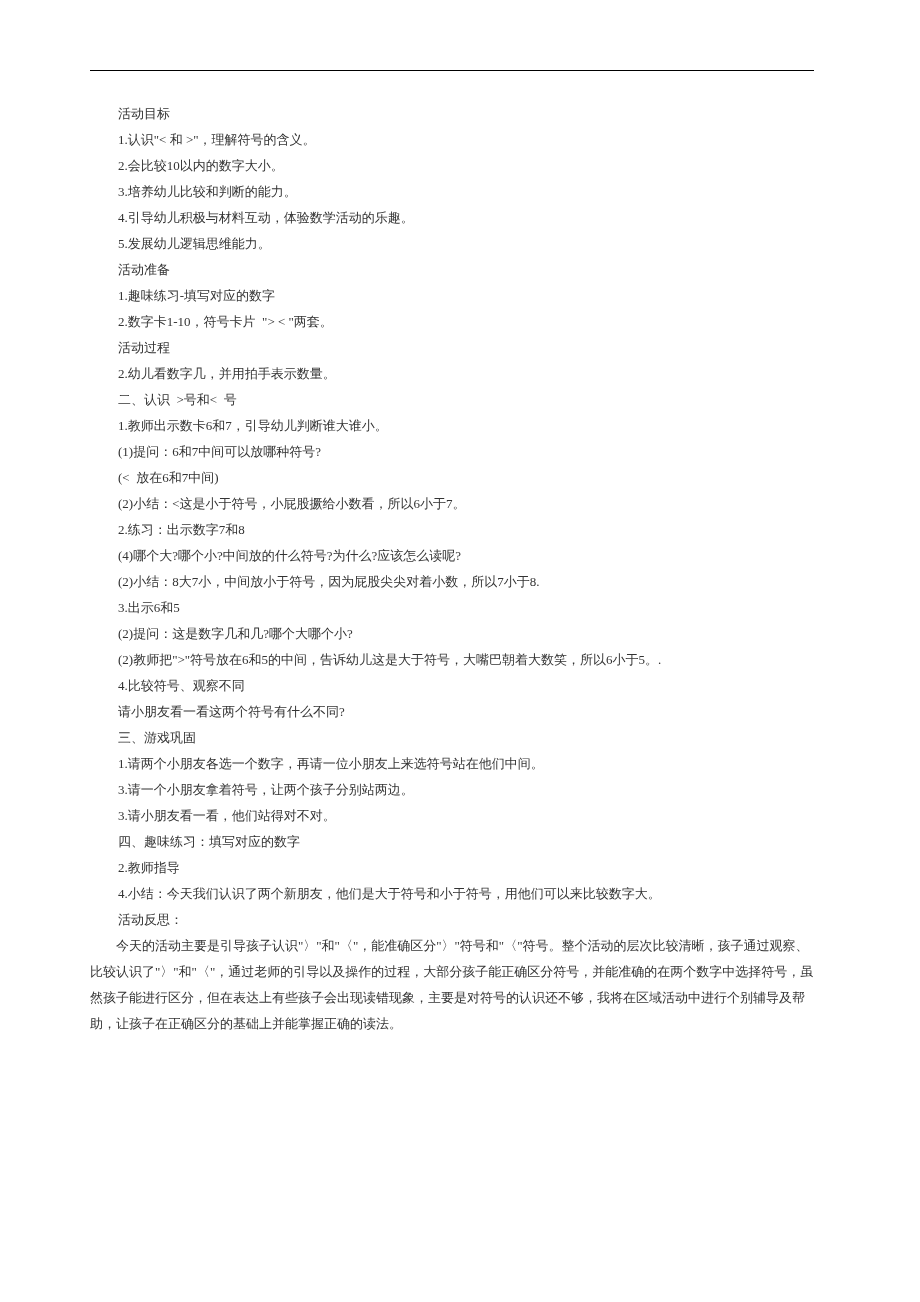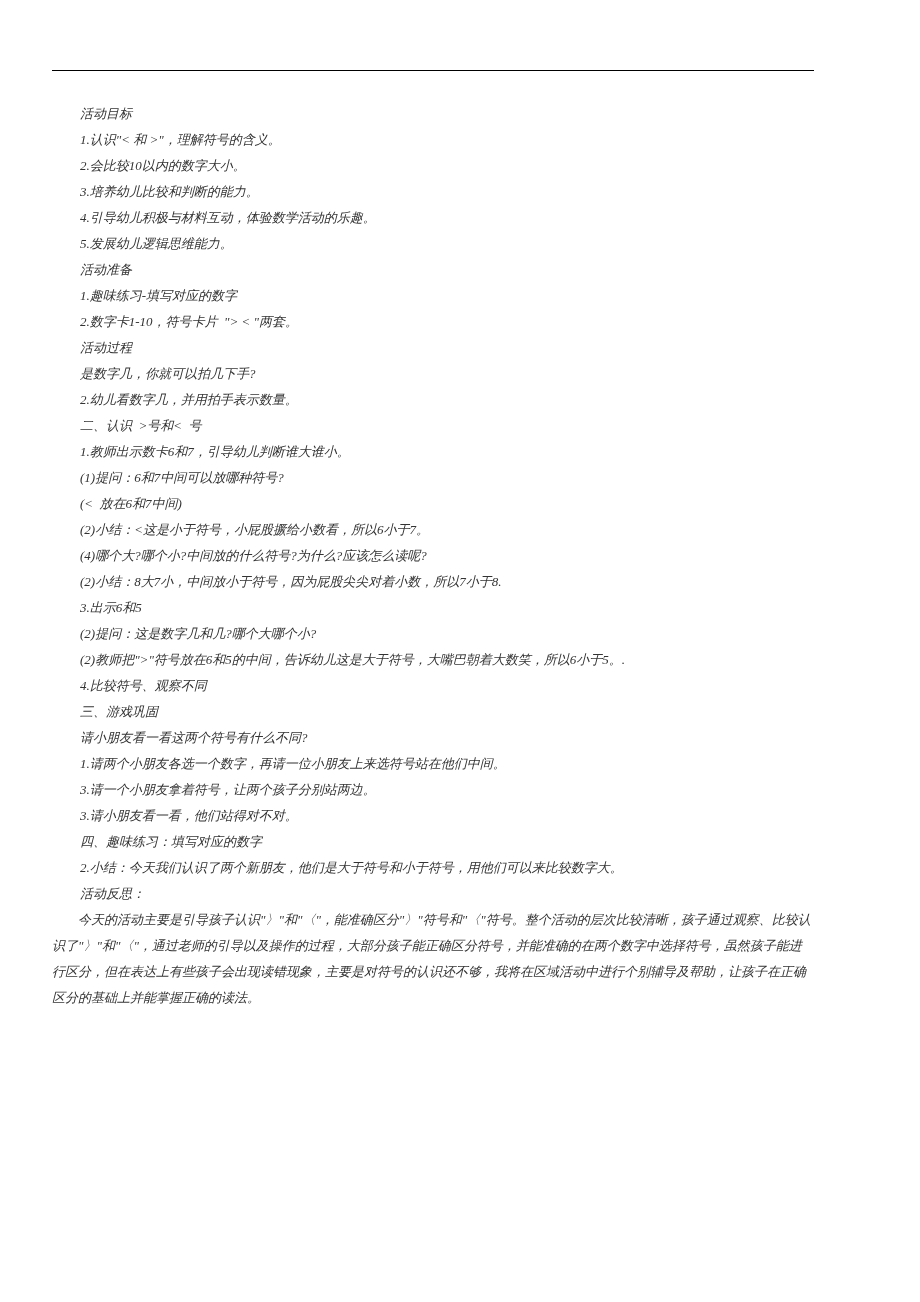--- a/index.html
+++ b/index.html
@@ -3,24 +3,23 @@
 <meta charset="utf-8">
 <style>
   body {
     margin: 0;
     padding: 0;
     background: #ffffff;
     font-family: "SimSun", "宋体", serif;
     width: 920px;
   }
   .page {
-    padding: 70px 90px 60px 52px;
+    padding: 70px 90px 60px 90px;
     box-sizing: border-box;
     width: 904px;
-    font-style: italic;
   }
   .hr-line {
     border: none;
     border-top: 1px solid #000;
     margin: 0 0 30px 0;
   }
   .line {
     font-size: 13px;
     line-height: 26px;
     color: #333333;
@@ -44,35 +43,36 @@
   <div class="line indent1">活动目标</div>
   <div class="line indent1">1.认识"&lt; 和 &gt;"，理解符号的含义。</div>
   <div class="line indent1">2.会比较10以内的数字大小。</div>
   <div class="line indent1">3.培养幼儿比较和判断的能力。</div>
   <div class="line indent1">4.引导幼儿积极与材料互动，体验数学活动的乐趣。</div>
   <div class="line indent1">5.发展幼儿逻辑思维能力。</div>
   <div class="line indent1">活动准备</div>
   <div class="line indent1">1.趣味练习-填写对应的数字</div>
   <div class="line indent1">2.数字卡1-10，符号卡片  "&gt; &lt; "两套。</div>
   <div class="line indent1">活动过程</div>
-  <div class="line indent1">是数字几，你就可以拍几下手?</div>
   <div class="line indent1">2.幼儿看数字几，并用拍手表示数量。</div>
   <div class="line indent1">二、认识  &gt;号和&lt;  号</div>
   <div class="line indent1">1.教师出示数卡6和7，引导幼儿判断谁大谁小。</div>
   <div class="line indent1">(1)提问：6和7中间可以放哪种符号?</div>
   <div class="line indent1">(&lt;  放在6和7中间)</div>
   <div class="line indent1">(2)小结：&lt;这是小于符号，小屁股撅给小数看，所以6小于7。</div>
+  <div class="line indent1">2.练习：出示数字7和8</div>
   <div class="line indent1">(4)哪个大?哪个小?中间放的什么符号?为什么?应该怎么读呢?</div>
   <div class="line indent1">(2)小结：8大7小，中间放小于符号，因为屁股尖尖对着小数，所以7小于8.</div>
   <div class="line indent1">3.出示6和5</div>
   <div class="line indent1">(2)提问：这是数字几和几?哪个大哪个小?</div>
   <div class="line indent1">(2)教师把"&gt;"符号放在6和5的中间，告诉幼儿这是大于符号，大嘴巴朝着大数笑，所以6小于5。.</div>
   <div class="line indent1">4.比较符号、观察不同</div>
+  <div class="line indent1">请小朋友看一看这两个符号有什么不同?</div>
   <div class="line indent1">三、游戏巩固</div>
-  <div class="line indent1">请小朋友看一看这两个符号有什么不同?</div>
   <div class="line indent1">1.请两个小朋友各选一个数字，再请一位小朋友上来选符号站在他们中间。</div>
   <div class="line indent1">3.请一个小朋友拿着符号，让两个孩子分别站两边。</div>
   <div class="line indent1">3.请小朋友看一看，他们站得对不对。</div>
   <div class="line indent1">四、趣味练习：填写对应的数字</div>
-  <div class="line indent1">2.小结：今天我们认识了两个新朋友，他们是大于符号和小于符号，用他们可以来比较数字大。</div>
+  <div class="line indent1">2.教师指导</div>
+  <div class="line indent1">4.小结：今天我们认识了两个新朋友，他们是大于符号和小于符号，用他们可以来比较数字大。</div>
   <div class="line indent1">活动反思：</div>
   <div class="para">今天的活动主要是引导孩子认识"〉"和"〈"，能准确区分"〉"符号和"〈"符号。整个活动的层次比较清晰，孩子通过观察、比较认识了"〉"和"〈"，通过老师的引导以及操作的过程，大部分孩子能正确区分符号，并能准确的在两个数字中选择符号，虽然孩子能进行区分，但在表达上有些孩子会出现读错现象，主要是对符号的认识还不够，我将在区域活动中进行个别辅导及帮助，让孩子在正确区分的基础上并能掌握正确的读法。</div>
 </div>
 
 </body></html>

